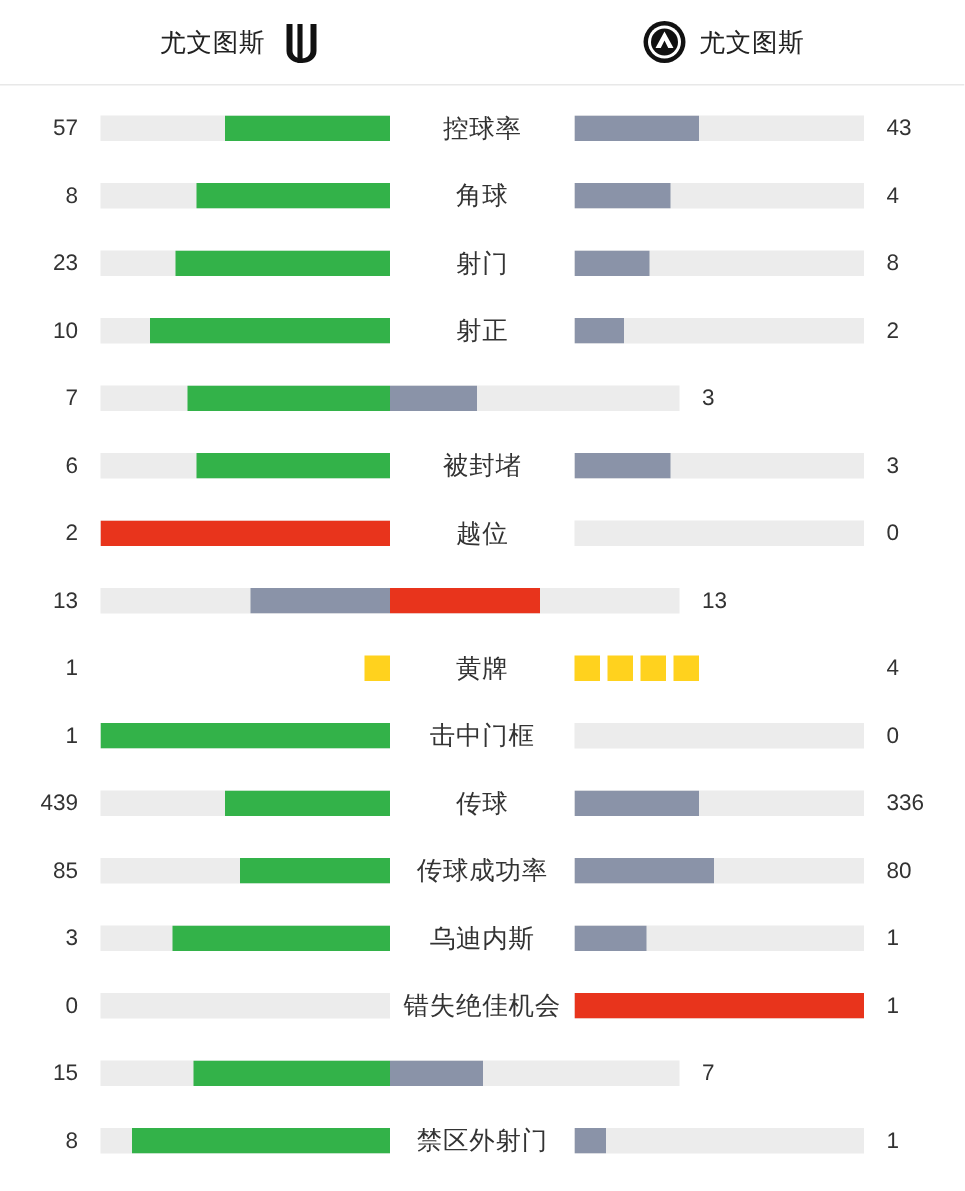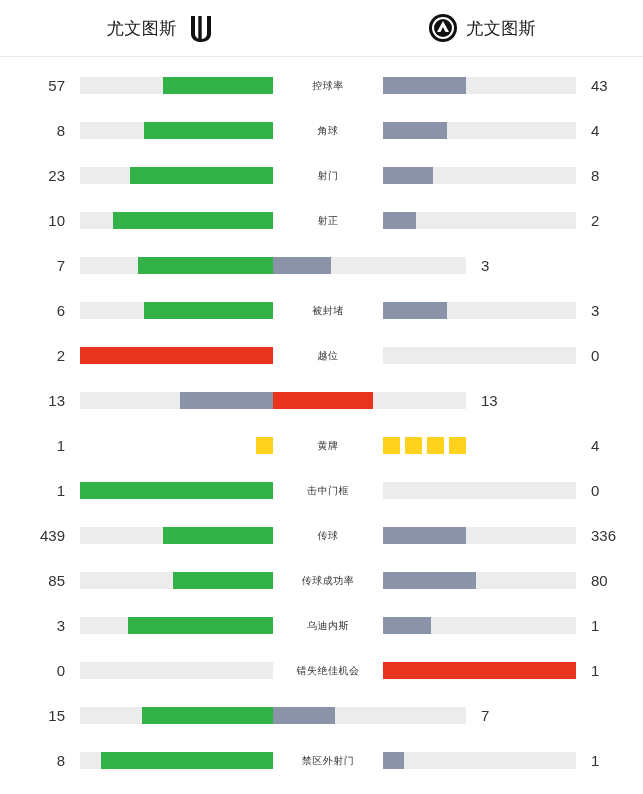--- a/index.html
+++ b/index.html
@@ -47,21 +47,20 @@
   }
   .crest svg { display: block; }
 
   .rows {
     padding-top: 6px;
   }
   .row {
     height: 45px;
     display: flex;
     align-items: center;
-    padding-left: 13px;
   }
   .val {
     width: 52px;
     font-size: 15px;
     color: #333;
     text-align: right;
     flex: none;
   }
   .val.left { padding-right: 8px; }
   .val.right { text-align: left; padding-left: 8px; }
@@ -86,21 +85,21 @@
     position: absolute;
     top: 0;
     height: 17px;
   }
   .track.left .fill { right: 0; }
   .track.right .fill { left: 0; }
 
   .label {
     flex: 1;
     text-align: center;
-    font-size: 10px;
+    font-size: 17px;
     color: #333;
     letter-spacing: 0.5px;
   }
 
   .cards {
     width: 193px;
     height: 17px;
     display: flex;
     align-items: center;
     gap: 5px;

